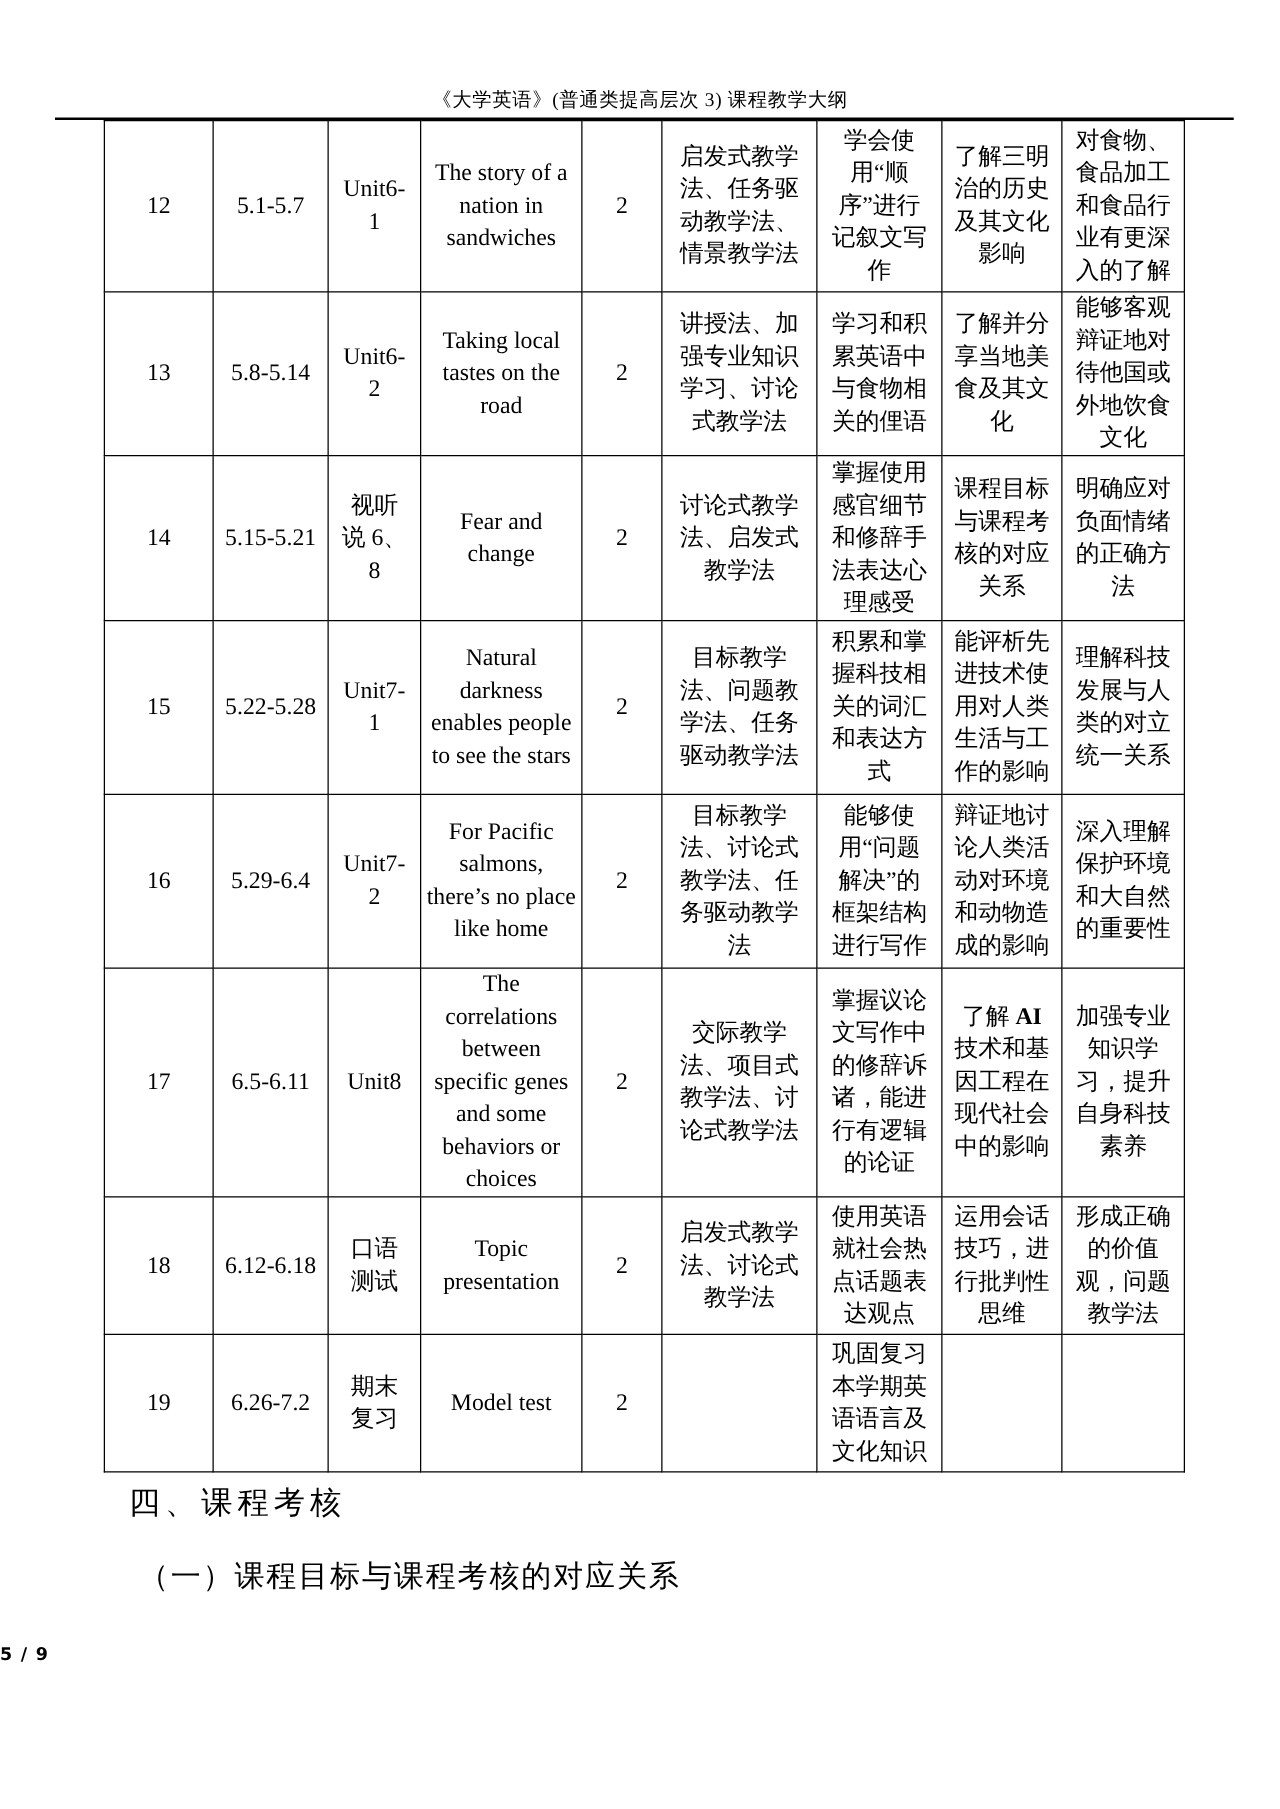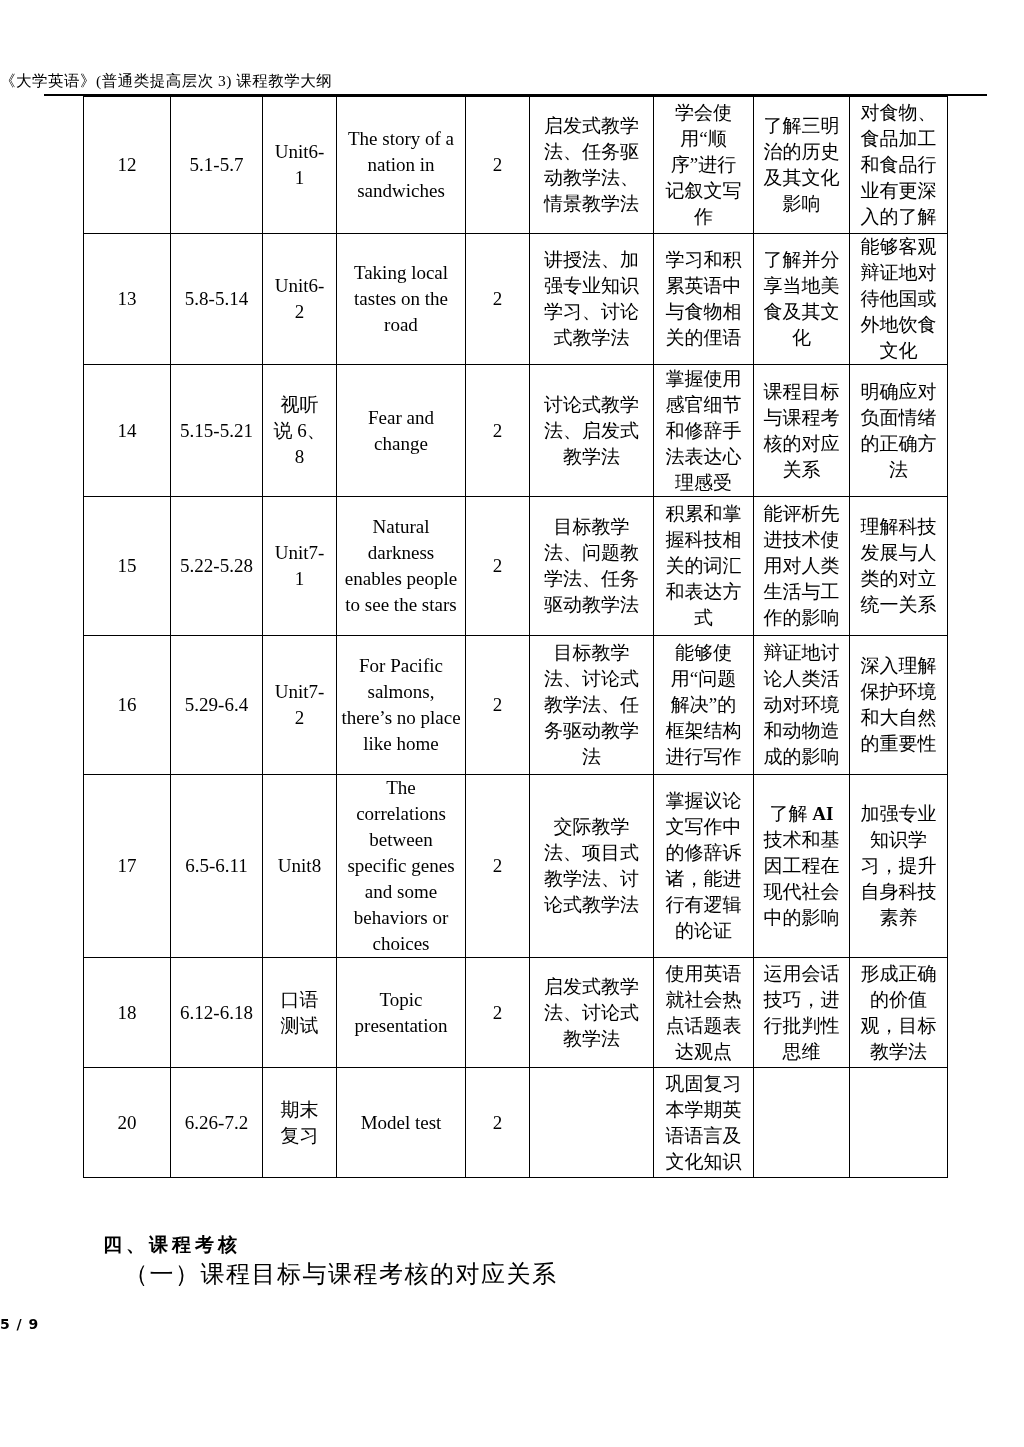--- a/index.html
+++ b/index.html
@@ -2,21 +2,21 @@
 <html><head>
 <meta charset="utf-8">
 <style>
   html,body{margin:0;padding:0;}
   body{
     width:1024px;height:1447px;background:#ffffff;position:relative;
     font-family:"Liberation Serif","DejaVu Serif",serif;color:#000;
     overflow:hidden;
   }
   .doc-title{
-    position:absolute;top:71px;left:0;width:100%;
+    position:absolute;top:71px;left:0;width:100%;text-align:center;
     font-size:15.5px;line-height:20px;letter-spacing:.5px;
   }
   .header-rule{
     position:absolute;top:94px;left:44px;width:943px;height:2px;background:#000;
   }
   table.schedule{
     position:absolute;top:96px;left:83px;width:864px;
     border-collapse:collapse;table-layout:fixed;
   }
   table.schedule td{
@@ -24,26 +24,26 @@
     font-size:19px;line-height:26px;padding:0 2px;word-break:normal;
   }
   table.schedule td:nth-child(3){white-space:pre-line;}
   table.schedule td:nth-child(4){padding:0 3px;}
   table.schedule td:nth-child(6){padding:0 10px;}
   table.schedule td:nth-child(7){padding:0 10px;}
   table.schedule td:nth-child(8){padding:0 8px;}
   table.schedule td:nth-child(9){padding:0 9px;}
   .b{font-weight:bold;}
   .section-heading{
-    position:absolute;top:1232px;left:103px;margin:0;
+    position:absolute;top:1185px;left:103px;margin:0;
     font-family:"Liberation Sans","DejaVu Sans",sans-serif;
-    font-size:19px;font-weight:bold;letter-spacing:4px;
+    font-size:25px;font-weight:normal;letter-spacing:4px;
   }
   .subsection-heading{
-    position:absolute;top:1241px;left:107px;margin:17px;
+    position:absolute;top:1241px;left:107px;margin:4px;
     font-size:24px;font-weight:normal;letter-spacing:1.5px;
   }
   .page-number{
     position:absolute;top:1316px;left:0;width:100%;text-align:left;
     font-family:"DejaVu Sans","Liberation Sans",sans-serif;
     font-size:14px;font-weight:600;letter-spacing:1px;
   }
 </style>
 </head>
 <body>
@@ -140,24 +140,24 @@
       <tr style="height: 110px;">
         <td>18</td>
         <td>6.12-6.18</td>
         <td>口语
 测试</td>
         <td>Topic presentation</td>
         <td>2</td>
         <td>启发式教学法、讨论式教学法</td>
         <td>使用英语就社会热点话题表达观点</td>
         <td>运用会话技巧，进行批判性思维</td>
-        <td>形成正确的价值观，目标教学法</td>
+        <td>形成正确的价值观，问题教学法</td>
       </tr>
       <tr style="height: 110px;">
-        <td>20</td>
+        <td>19</td>
         <td>6.26-7.2</td>
         <td>期末
 复习</td>
         <td>Model test</td>
         <td>2</td>
         <td></td>
         <td>巩固复习本学期英语语言及文化知识</td>
         <td></td>
         <td></td>
       </tr>

